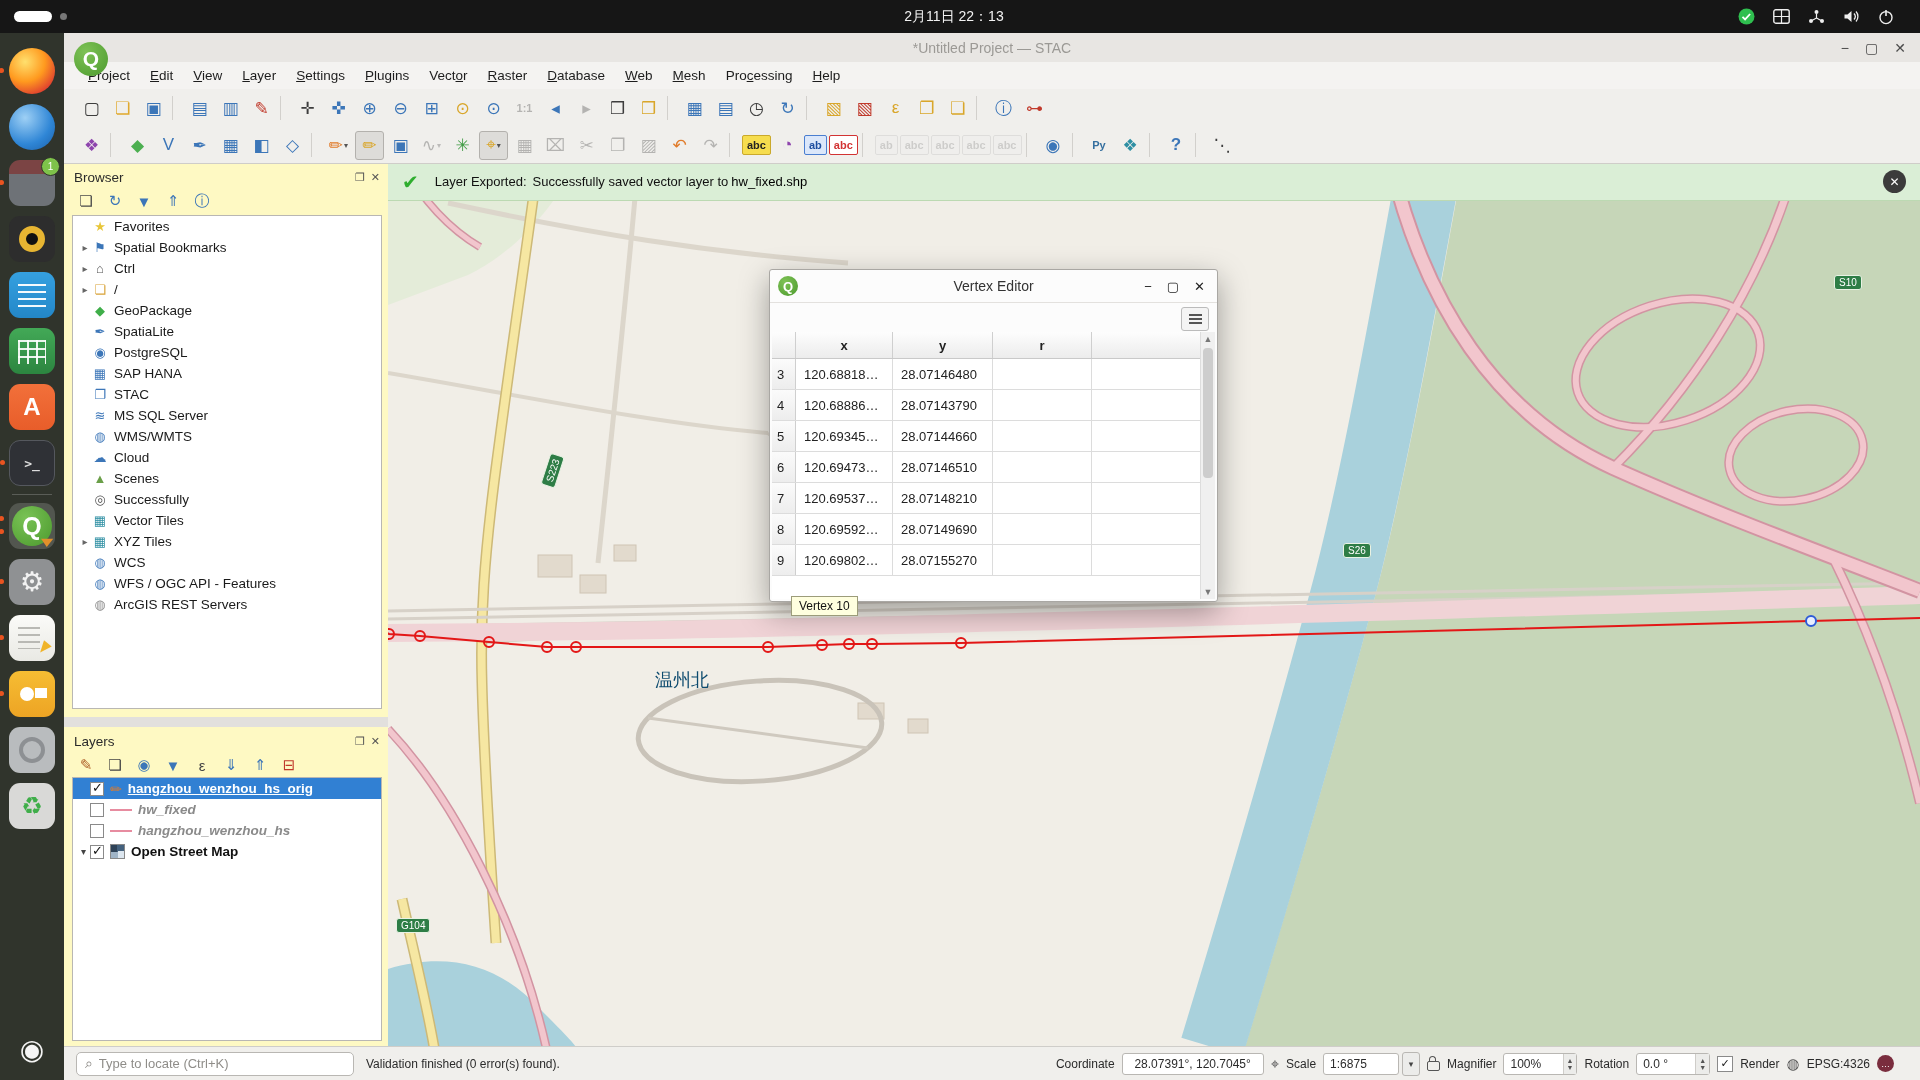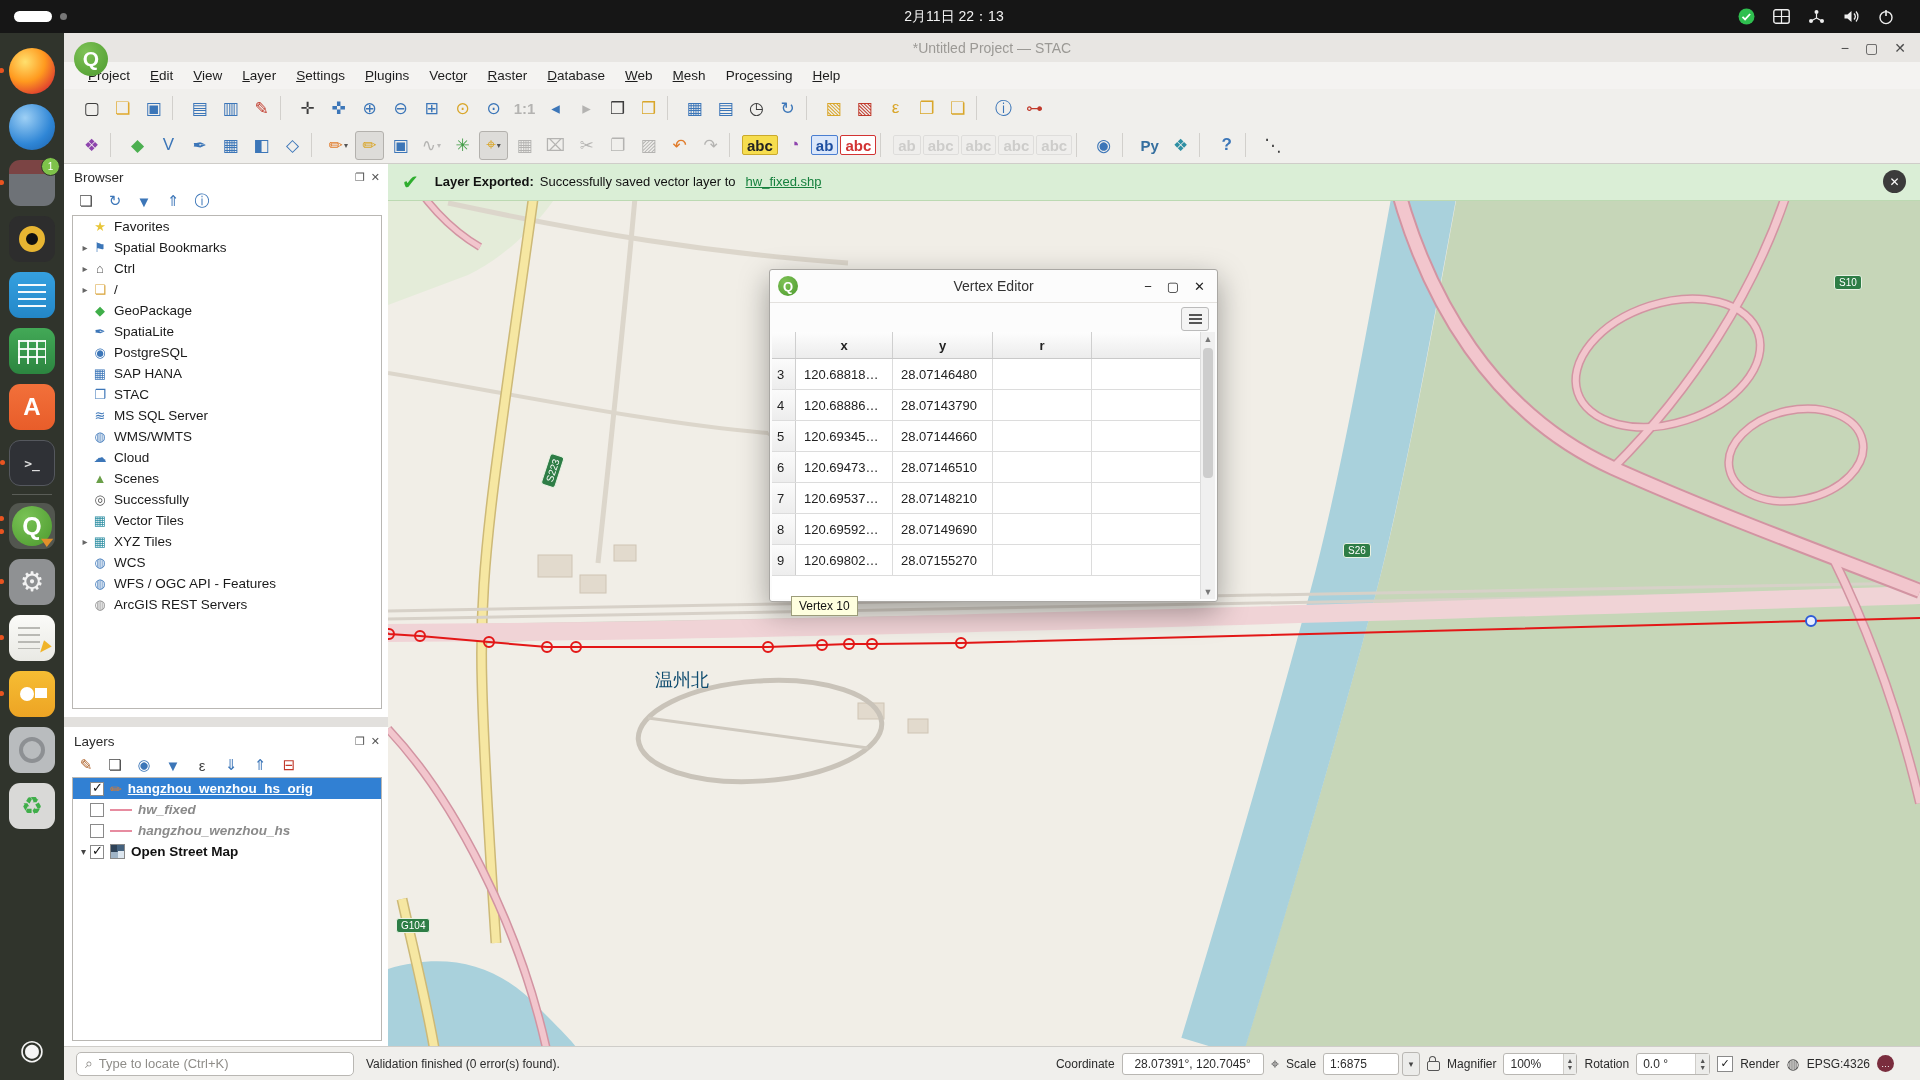--- a/index.html
+++ b/index.html
@@ -54,34 +54,34 @@
   .qgis-applogo{position:absolute;left:10px;top:-20px;width:34px;height:34px;border-radius:50%;
      background:radial-gradient(circle at 35% 30%,#7ec255,#4c9a2e);color:#fff;font-weight:bold;font-size:21px;
      display:flex;align-items:center;justify-content:center;z-index:45;}
   .menubar{position:absolute;left:64px;top:62px;right:0;height:27px;background:#f4f3f1;display:flex;align-items:center;padding-left:14px;z-index:40;}
   .menu-item{padding:4px 10px;color:#1d1d1d;font-size:13.5px;}
   .menu-item u{text-decoration:underline;}
   .toolbar{position:absolute;left:64px;right:0;background:#f0efec;display:flex;align-items:center;padding-left:12px;z-index:40;}
   .toolbar.row1{top:89px;height:38px;}
   .toolbar.row2{top:127px;height:36px;border-bottom:1px solid #cfcdc9;}
   .tb{width:29px;height:29px;margin:0 1px;display:flex;align-items:center;justify-content:center;font-size:17px;border-radius:3px;flex:none;}
-  .tb.small{font-size:15px;font-weight:bold;}
+  .tb.small{font-size:11px;font-weight:bold;}
   .tb.pressed{background:#dddcd9;border:1px solid #b3b1ad;box-sizing:border-box;}
   .tb.disabled{opacity:.33;}
   .tb.dd::after{content:"▾";font-size:8px;margin-left:1px;color:#555;}
   .tsep{width:8px !important;height:24px;border-left:1px solid #d2d0cc;border-radius:0;margin:0 3px !important;}
   .c-dark{color:#3d3d3d}.c-blue{color:#3c76b8}.c-amber{color:#d9a62a}.c-folder{color:#e0a92f}
   .c-red{color:#c0392b}.c-green{color:#3f9b43}.c-orange{color:#e07b2a}.c-multi{color:#8e44ad}
   .c-gpkg{color:#4caf50}.c-teal{color:#2e8fa3}.c-py{color:#356f9f}.c-help{color:#3c76b8;font-weight:bold}
   .chip-y{background:#f6dd4e;border:1px solid #caa92c;color:#222;width:auto;padding:0 4px;height:18px;border-radius:2px;}
   .chip-b{background:#dbe7fa;border:1px solid #4a7ed0;color:#1d4ea0;width:auto;padding:0 4px;height:18px;border-radius:2px;}
   .chip-r{background:#fff;border:1px solid #d23333;color:#d23333;width:auto;padding:0 4px;height:18px;border-radius:2px;}
   .chip-d{background:#eee;border:1px solid #bbb;color:#888;width:auto;padding:0 4px;height:18px;border-radius:2px;}
   
-  .panelcol{position:absolute;left:64px;top:163px;width:324px;bottom:33px;background:#ffffff;z-index:30;}
+  .panelcol{position:absolute;left:64px;top:163px;width:324px;bottom:33px;background:#fef9c3;z-index:30;}
   .panel-header{height:24px;display:flex;align-items:center;padding:2px 8px 0 10px;color:#2b2b2b;font-size:13.5px;}
   .panel-hbtns{margin-left:auto;display:flex;gap:6px;color:#555;font-size:11px;}
   .panel-tools{display:flex;align-items:center;gap:9px;padding:3px 0 4px 12px;}
   .pt{width:20px;height:18px;display:flex;align-items:center;justify-content:center;font-size:15px;}
   .bt-add{color:#4a4a4a}.bt-blue{color:#3c76b8}.bt-brush{color:#b0652d}.bt-dark{color:#444}.bt-red{color:#c0392b}
   .panel-body{position:absolute;left:8px;right:6px;background:#fff;border:1px solid #b9b7b3;overflow:hidden;}
   .browser-body{top:52px;bottom:8px;}
   .layers-body{top:50px;bottom:6px;}
   .trow{display:flex;align-items:center;height:21px;padding-left:6px;}
   .caret{width:12px;color:#666;font-size:10px;text-align:center;flex:none;}
@@ -108,23 +108,23 @@
   .llabel.boldblk{color:#111;font-weight:bold;}
   
   .map{position:absolute;left:388px;top:163px;right:0;bottom:33px;overflow:hidden;z-index:10;background:#f1eee7;}
   .map svg{position:absolute;left:0;top:0;}
   .map-label{position:absolute;color:#0c4a6e;font-size:18px;z-index:12;}
   .road-badge{position:absolute;background:#2e7d46;color:#fff;font-size:10px;padding:1px 4px;border-radius:3px;z-index:12;border:1px solid #e9f2e4;}
   
   .notif{position:absolute;left:388px;top:163px;right:0;height:37px;background:#daeed6;border-bottom:1px solid #bcd9b2;
     display:flex;align-items:center;padding:0 14px;z-index:20;}
   .notif-check{color:#2fae2f;font-size:20px;font-weight:bold;margin-right:16px;}
-  .notif-title{font-weight:bold;margin-right:6px;color:#111;}
+  .notif-title{font-weight:normal;margin-right:6px;color:#111;}
   .notif-msg{color:#111;}
-  .notif-link{color:#15803d;text-decoration:underline;margin-left:10px;}
+  .notif-link{color:#000000;margin-left:3px;}
   .notif-close{margin-left:auto;width:23px;height:23px;border-radius:50%;background:#3b3b3b;color:#fff;
     display:flex;align-items:center;justify-content:center;font-size:12px;}
   
   .vwin{position:absolute;left:769px;top:269px;width:449px;height:333px;background:#fcfcfc;border:1px solid #a9a7a3;
     border-radius:3px;box-shadow:0 10px 30px rgba(0,0,0,.35);z-index:25;box-sizing:border-box;}
   .vtitle{position:relative;height:32px;border-bottom:1px solid #e3e1de;display:flex;align-items:center;}
   .vlogo{position:absolute;left:8px;top:6px;width:20px;height:20px;border-radius:50%;
     background:radial-gradient(circle at 35% 30%,#7ec255,#4c9a2e);color:#fff;font-size:13px;font-weight:bold;
     display:flex;align-items:center;justify-content:center;}
   .vtitle-text{flex:1;text-align:center;font-size:14px;color:#333;}

